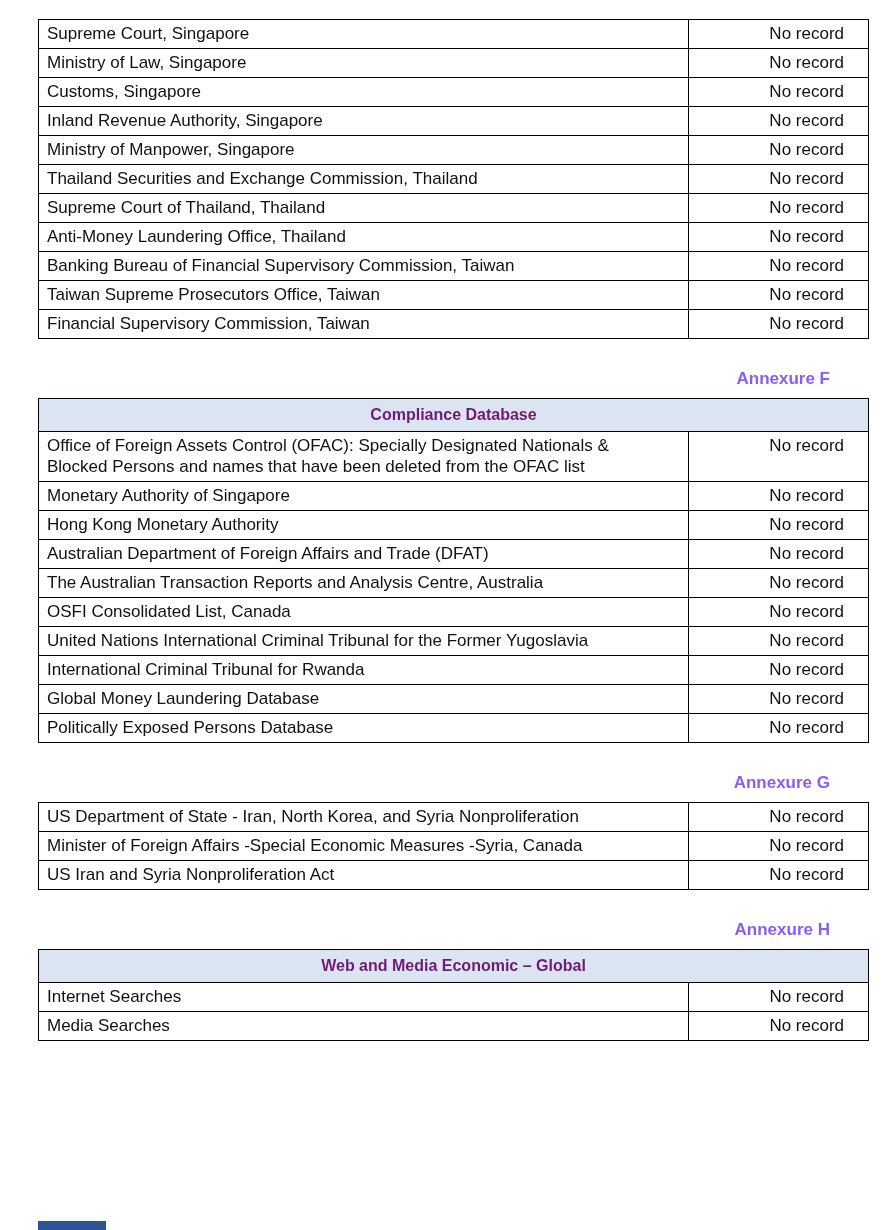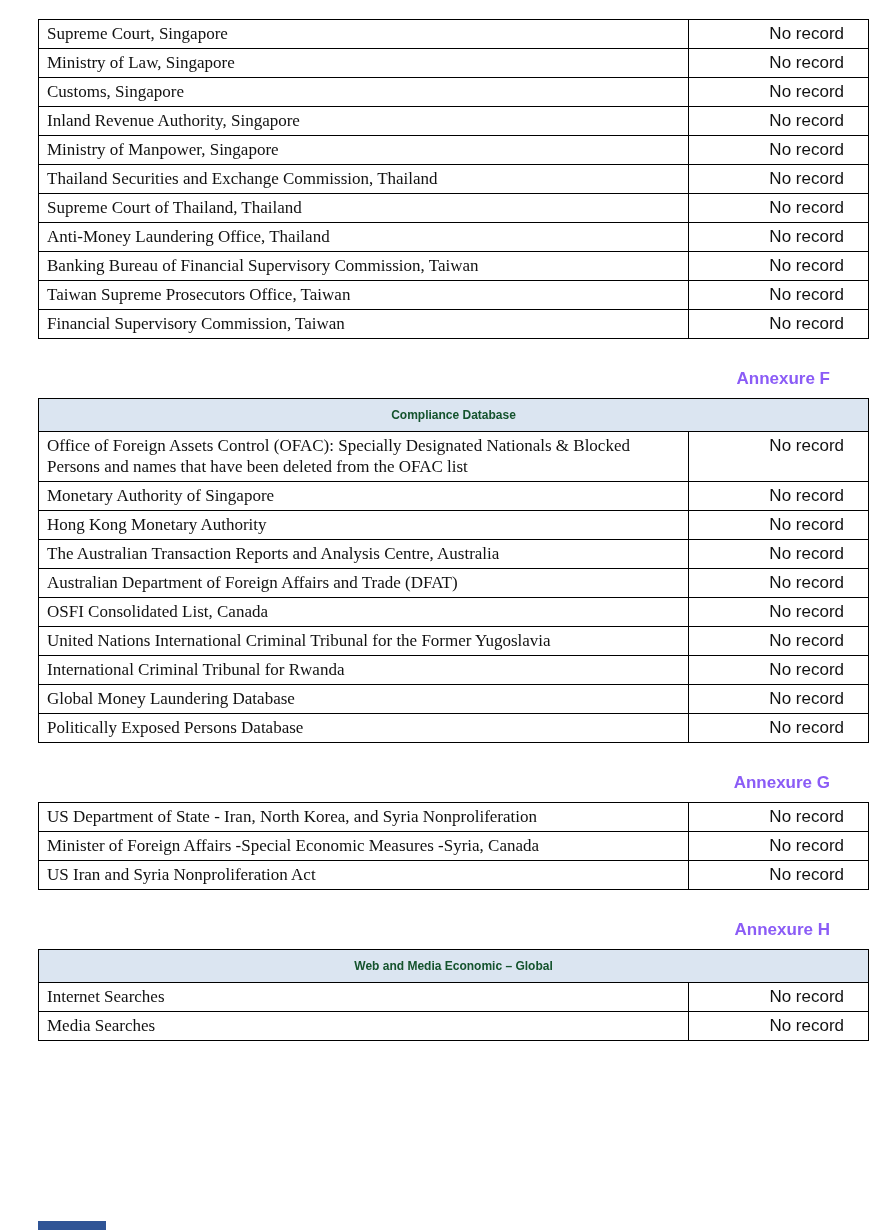--- a/index.html
+++ b/index.html
@@ -28,36 +28,35 @@
     vertical-align: top;
     box-sizing: border-box;
   }
   col.c-src { width: 650px; }
   col.c-res { width: 180px; }
   td.src {
     font-size: 17px;
     line-height: 21px;
     padding: 3px 42px 4px 8px;
     text-align: left;
-    font-family: Liberation Serif, serif;
   }
   td.res {
     font-size: 17px;
     line-height: 21px;
     padding: 3px 24px 4px 4px;
     text-align: right;
   }
   th.ttl {
     background: #dbe5f1;
-    font-size: 12px;
+    font-size: 16px;
     line-height: 22px;
     font-weight: bold;
     text-align: center;
     padding: 5px 8px;
-    color: #14532d;
+    color: #701a75;
   }
   .annexure {
     width: 830px;
     box-sizing: border-box;
     text-align: right;
     padding-right: 38px;
     font-weight: bold;
     font-size: 17px;
     line-height: 20px;
     margin: 30px 0 9px 0;
@@ -147,28 +146,28 @@
       </tr>
       <tr>
         <td class="src">Monetary Authority of Singapore</td>
         <td class="res">No record</td>
       </tr>
       <tr>
         <td class="src">Hong Kong Monetary Authority</td>
         <td class="res">No record</td>
       </tr>
       <tr>
+        <td class="src">Australian Department of Foreign Affairs and Trade (DFAT)</td>
+        <td class="res">No record</td>
+      </tr>
+      <tr>
         <td class="src">The Australian Transaction Reports and Analysis Centre, Australia</td>
         <td class="res">No record</td>
       </tr>
       <tr>
-        <td class="src">Australian Department of Foreign Affairs and Trade (DFAT)</td>
-        <td class="res">No record</td>
-      </tr>
-      <tr>
         <td class="src">OSFI Consolidated List, Canada</td>
         <td class="res">No record</td>
       </tr>
       <tr>
         <td class="src">United Nations International Criminal Tribunal for the Former Yugoslavia</td>
         <td class="res">No record</td>
       </tr>
       <tr>
         <td class="src">International Criminal Tribunal for Rwanda</td>
         <td class="res">No record</td>

